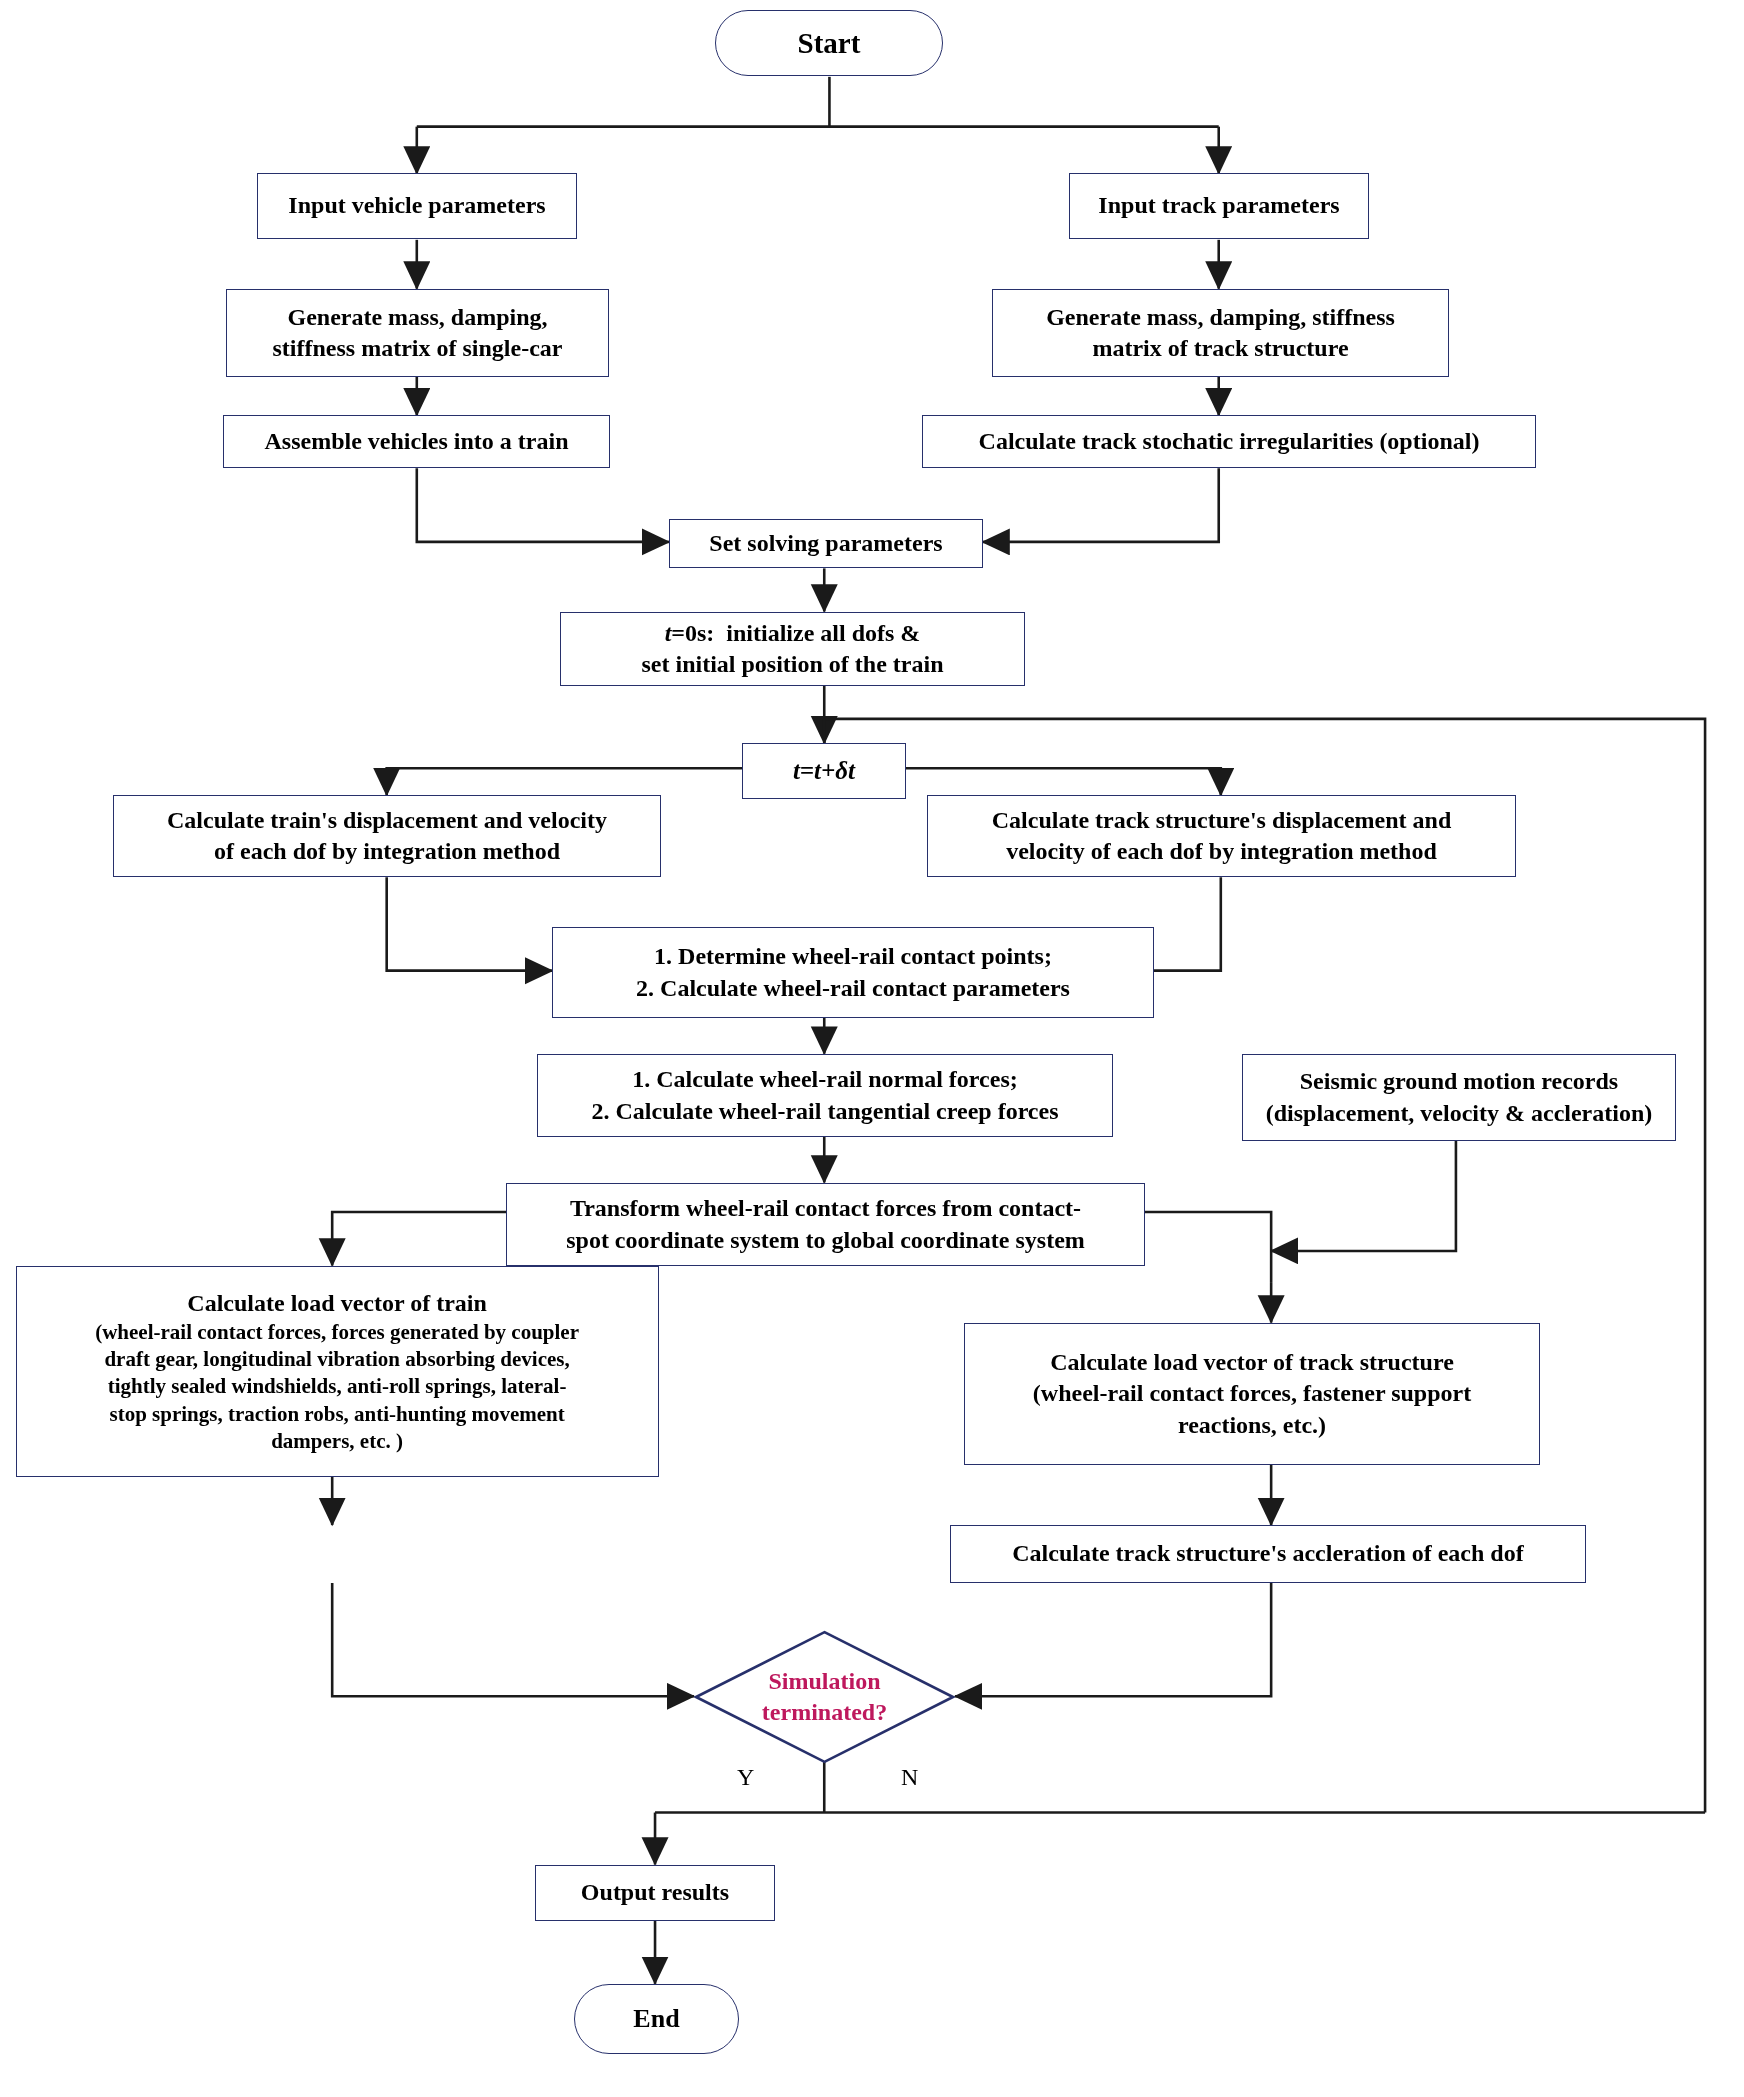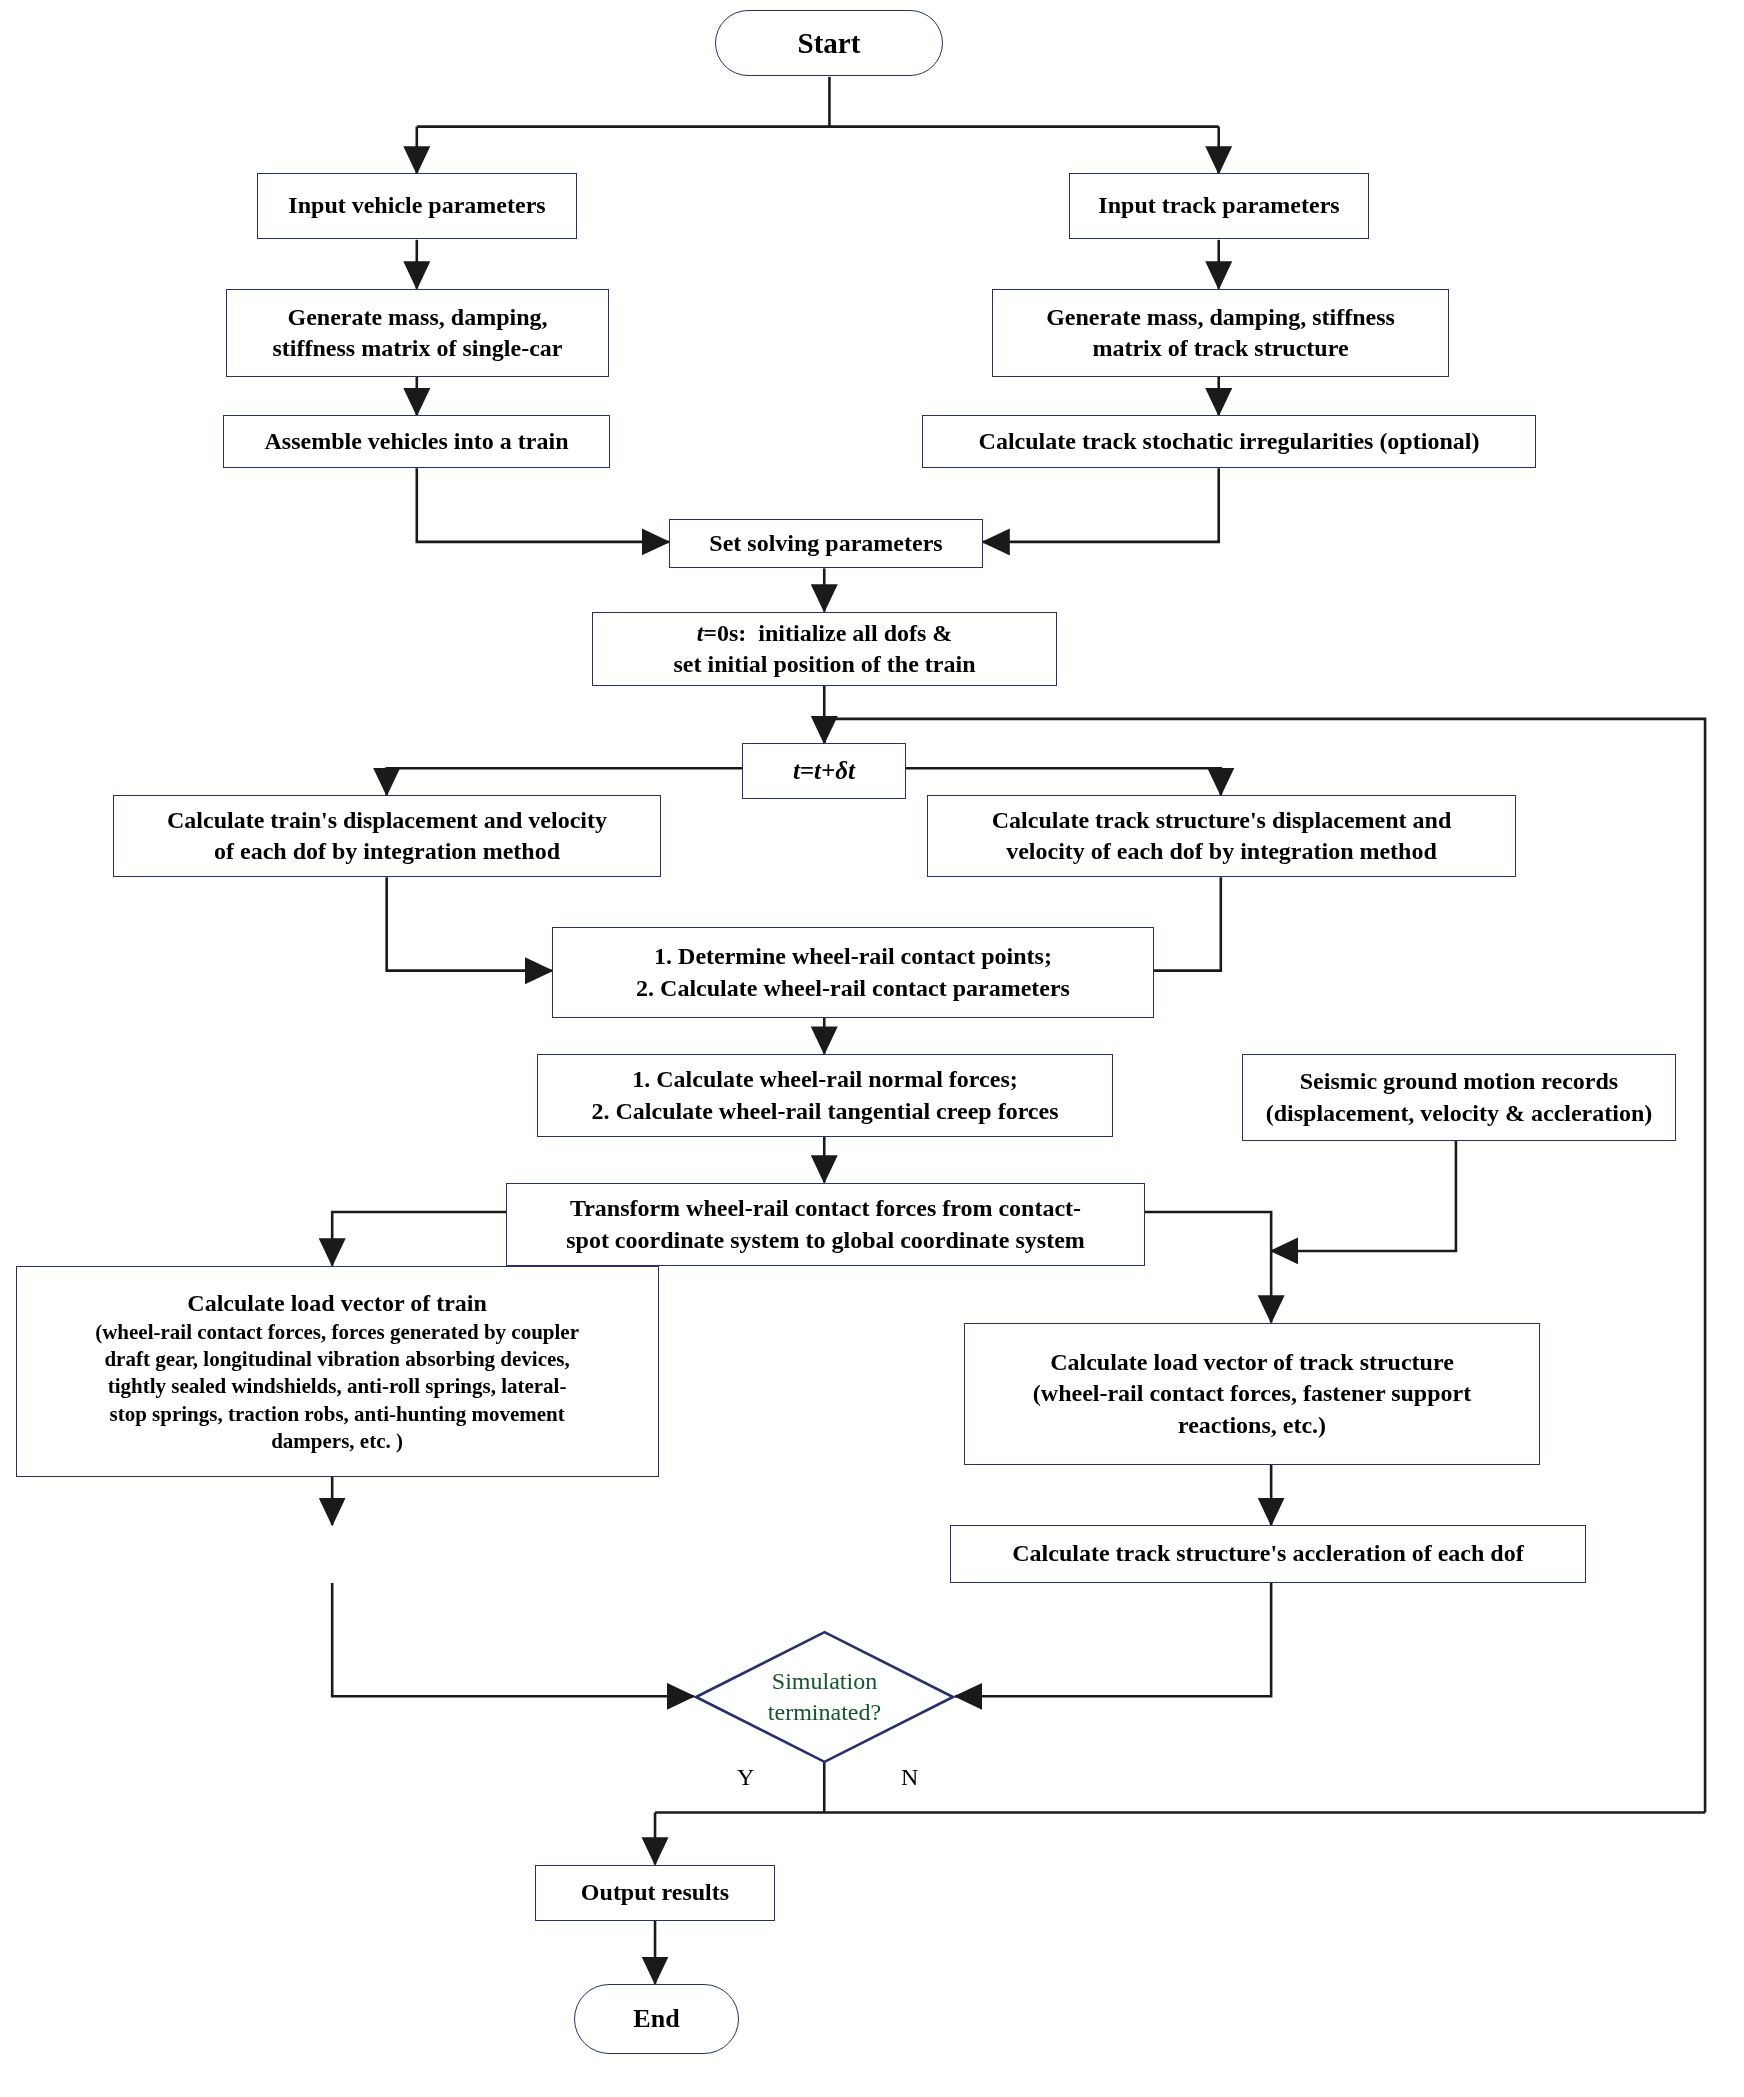--- a/index.html
+++ b/index.html
@@ -33,21 +33,21 @@
     color:#000;
     font-weight:normal;
     font-size:24px;
     line-height:1;
   }
   .it{font-style:italic;}
   .diamond-wrap{position:absolute;}
   .diamond-wrap .dtext{
     position:absolute;left:0;top:0;width:100%;height:100%;
     display:flex;align-items:center;justify-content:center;
-    text-align:center;font-weight:normal;color:#14532d;line-height:1.28;
+    text-align:center;font-weight:bold;color:#be185d;line-height:1.28;
   }
 </style>
 </head>
 <body>
 
 <div id="stage">
 
   <svg class="wires" viewBox="0 0 3360 4040" xmlns="http://www.w3.org/2000/svg">
     <defs>
       <marker id="ah" markerWidth="13" markerHeight="13" refX="10.5" refY="5.2" orient="auto" markerUnits="strokeWidth">
@@ -165,21 +165,21 @@
         <span class="ln">Calculate track stochatic irregularities (optional)</span>
       </span>
   </div>
 
   <div class="node" style="left:669px;top:519px;width:314px;height:49px;font-size:24px;">
     <span class="txt">
         <span class="ln">Set solving parameters</span>
       </span>
   </div>
 
-  <div class="node" style="left:592px;top:612px;width:465px;height:74px;font-size:24px;">
+  <div class="node" style="left:560px;top:612px;width:465px;height:74px;font-size:24px;">
     <span class="txt">
       <span class="ln"><i class="it">t</i><span>=0s:&nbsp; initialize all dofs &amp;</span></span>
       <span class="ln">set initial position of the train</span>
     </span>
   </div>
 
   <div class="node" style="left:742px;top:743px;width:164px;height:56px;font-size:25px;">
     <span class="txt">
         <span class="ln it">t=t+δt</span>
       </span>

